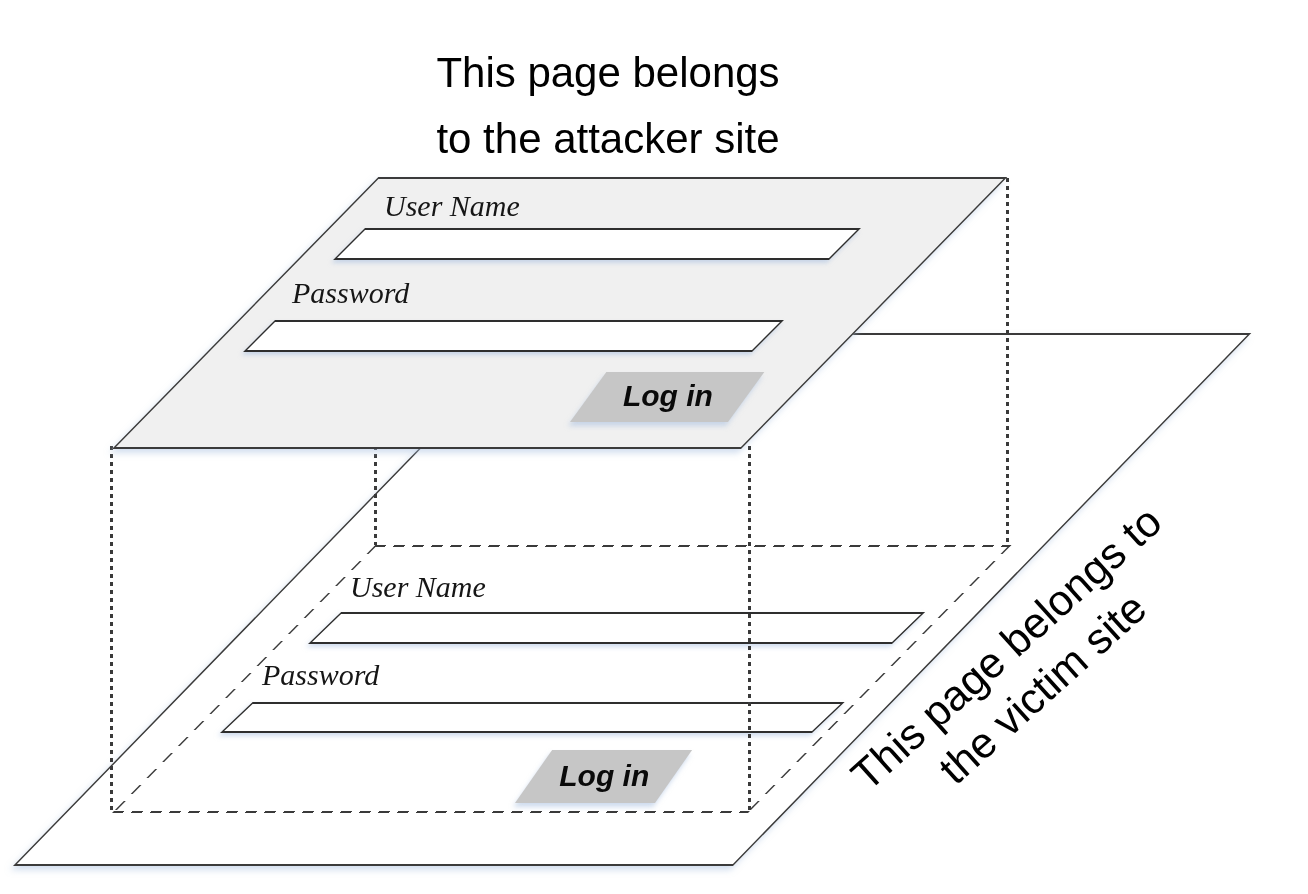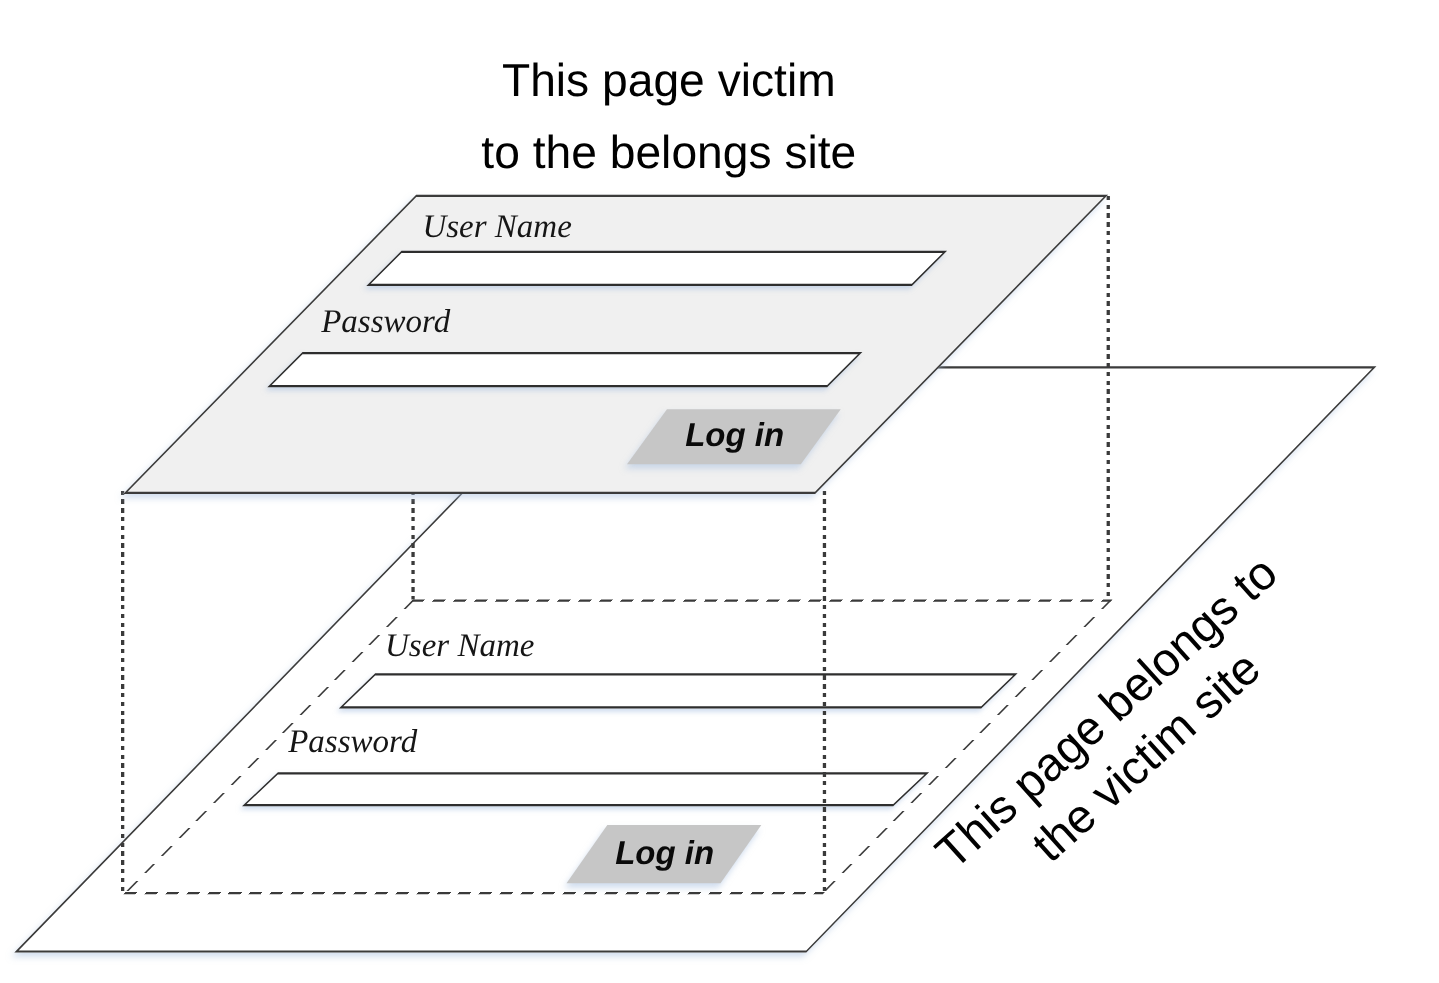--- a/index.html
+++ b/index.html
@@ -65,22 +65,22 @@
   .title{position:absolute;left:308px;top:40px;width:600px;text-align:center;
          font-size:42px;line-height:66px;color:#000;z-index:60;}
   .caption{position:absolute;left:770px;top:610px;width:530px;height:140px;
            transform:rotate(-42deg);text-align:center;font-size:43px;line-height:54px;
            color:#000;z-index:60;}
 </style>
 </head>
 <body>
 
 <div class="title">
-  <div>This page victim</div>
-  <div>to the belongs site</div>
+  <div>This page belongs</div>
+  <div>to the attacker site</div>
 </div>
 
 <div class="plane victim-plane"></div>
 
 <div class="flabel v-ulabel">User Name</div>
 <div class="field v-field1"></div>
 <div class="flabel v-plabel">Password</div>
 <div class="field v-field2"></div>
 <div class="loginbtn v-btn">
   <span class="btn-text">Log in</span>

